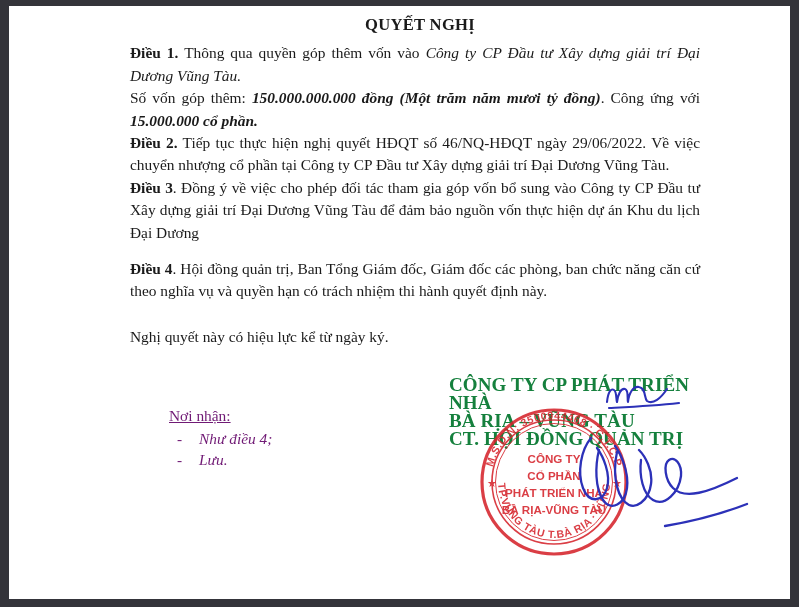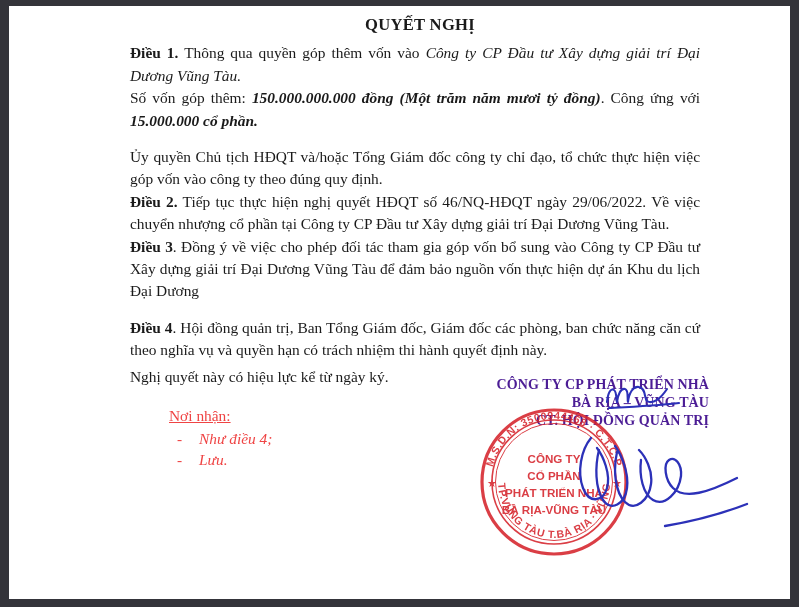--- a/index.html
+++ b/index.html
@@ -40,34 +40,34 @@
     letter-spacing: 0.3px;
     margin-bottom: 6px;
     padding-left: 10px;
   }
   p.para {
     margin: 0;
     text-align: justify;
     text-justify: inter-word;
   }
   p.gap-before { margin-top: 14px; }
-  p.gap-before-sm { margin-top: 4px; }
+  p.gap-before-sm { margin-top: 23px; }
   .b { font-weight: bold; }
   .i { font-style: italic; }
   .bi { font-weight: bold; font-style: italic; }
 
   
   .recipients {
     position: absolute;
     left: 160px;
     top: 399px;
     font-family: "Liberation Serif", "DejaVu Serif", serif;
     font-size: 15.4px;
     line-height: 21px;
-    color: #ef4444;
+    color: #701a75;
   }
   .recipients-title {
     font-weight: normal;
     text-decoration: underline;
     margin-bottom: 2px;
   }
   .recipients ul {
     list-style: none;
     margin: 0;
     padding: 0 0 0 30px;
@@ -82,26 +82,26 @@
     left: -22px;
     font-style: normal;
   }
 
   
   .sig-block {
     position: absolute;
     left: 440px;
     top: 370px;
     width: 260px;
-    text-align: right;
+    text-align: left;
     font-family: "Liberation Serif", "DejaVu Serif", serif;
     font-weight: bold;
-    font-size: 14px;
+    font-size: 19px;
     line-height: 18px;
-    color: #4c1d95;
+    color: #15803d;
     letter-spacing: 0.1px;
   }
 
   
   .stamp {
     position: absolute;
     left: 464px;
     top: 395px;
     width: 162px;
     height: 162px;
@@ -125,21 +125,20 @@
 
     <div class="doc-body">
 
       <div class="doc-title">QUYẾT NGHỊ</div>
 
       <p class="para"><span class="b">Điều 1.</span><span> Thông qua quyền góp thêm vốn vào </span><span class="i">Công ty CP Đầu tư Xây dựng giải trí Đại Dương Vũng Tàu.</span></p>
 
       <p class="para"><span>Số vốn góp thêm: </span><span class="bi">150.000.000.000 đồng (Một trăm năm mươi tỷ đồng)</span><span>. Công ứng với </span><span class="bi">15.000.000 cổ phần.</span></p>
 
 
-      <p class="para gap-before">Ủy quyền Chủ tịch HĐQT và/hoặc Tổng Giám đốc công ty chỉ đạo, tổ chức thực hiện việc góp vốn vào công ty theo đúng quy định.</p>
 
       <p class="para"><span class="b">Điều 2.</span><span> Tiếp tục thực hiện nghị quyết HĐQT số 46/NQ-HĐQT ngày 29/06/2022. Về việc chuyển nhượng cổ phần tại Công ty CP Đầu tư Xây dựng giải trí Đại Dương Vũng Tàu.</span></p>
 
       <p class="para"><span class="b">Điều 3</span><span>. Đồng ý về việc cho phép đối tác tham gia góp vốn bổ sung vào Công ty CP Đầu tư Xây dựng giải trí Đại Dương Vũng Tàu để đảm bảo nguồn vốn thực hiện dự án Khu du lịch  Đại Dương</span></p>
 
       <p class="para gap-before"><span class="b">Điều 4</span><span>. Hội đồng quản trị, Ban Tổng Giám đốc, Giám đốc các phòng, ban chức năng căn cứ theo nghĩa vụ và quyền hạn có trách nhiệm thi hành quyết định này.</span></p>
 
       <p class="para gap-before-sm">Nghị quyết này có hiệu lực kể từ ngày ký.</p>
     </div>
 

